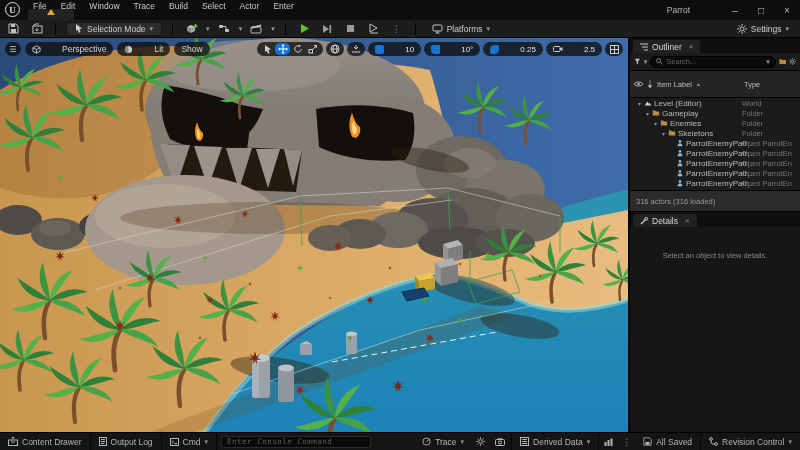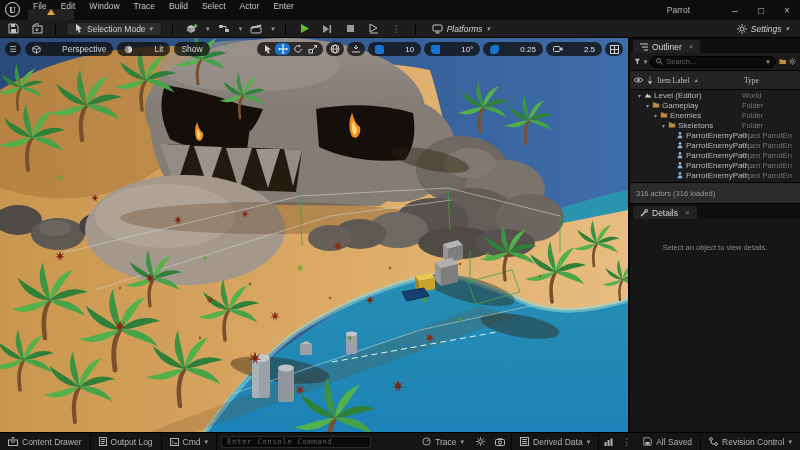--- a/index.html
+++ b/index.html
@@ -19,42 +19,42 @@
   .win-btns { position:absolute; right:0; top:0; height:20px; display:flex; }
   .win-btn { width:26px; height:20px; display:flex; align-items:center; justify-content:center; color:#bdbdbd; font-size:10px; }
 
   
   .toolbar { position:absolute; top:20px; left:0; width:800px; height:18px; background:#1d1d1d; border-bottom:1px solid #000; display:flex; align-items:center; padding:0 5px; gap:6px; }
   .tb-icon { width:17px; height:15px; display:flex; align-items:center; justify-content:center; border-radius:2px; }
   .tb-icon svg { display:block; }
   .tb-sep { width:1px; height:12px; background:#000; margin:0 4px; }
   .mode-btn { height:14px; display:flex; align-items:center; gap:4px; background:#2d2d2d; border:1px solid #151515; border-radius:3px; padding:0 8px; font-size:8.5px; color:#d0d0d0; }
   .chev { font-size:7px; color:#9a9a9a; line-height:1; }
-  .tb-label-btn { height:18px; display:flex; align-items:center; gap:4px; padding:0 6px; font-size:8.5px; color:#cfcfcf; border-radius:2px;font-style:italic; }
+  .tb-label-btn { height:18px; display:flex; align-items:center; gap:4px; padding:0 6px; font-size:8.5px; color:#cfcfcf; border-radius:2px; }
   .spacer { flex:1; }
 
   
   .statusbar { position:absolute; bottom:0; left:0; width:800px; height:18px; background:#151515; border-top:1px solid #000; display:flex; align-items:center; font-size:8.5px; color:#b5b5b5; }
   .sb-btn { height:100%; display:flex; align-items:center; gap:4px; padding:0 8px; border-right:1px solid #060606; }
   .sb-btn.noborder { border-right:none; }
   .console-input { width:150px; height:12px; margin-left:4px; background:#090909; border:1px solid #2a2a2a; border-radius:2px; color:#777; font-family:"DejaVu Sans Mono", monospace; font-size:7.5px; padding:0 5px; outline:none; }
   .console-input::placeholder { color:#5d5d5d; letter-spacing:.5px; }
   .sb-right { margin-left:auto; display:flex; align-items:center; height:100%; }
   .sb-kebab { color:#9a9a9a; font-size:9px; padding:0 4px; }
 
   
   .rpanel { position:absolute; top:38px; right:0; width:172px; height:394px; background:#1b1b1b; border-left:2px solid #060606; display:flex; flex-direction:column; }
   .ptabbar { height:15px; background:#0f0f0f; display:flex; align-items:flex-end; padding-left:3px; }
   .ptab { height:13px; background:#222; border-radius:3px 3px 0 0; display:flex; align-items:center; gap:4px; padding:0 7px; font-size:8.5px; color:#d8d8d8; }
   .ptab .closex { color:#8a8a8a; font-size:8px; margin-left:3px; }
   .outl-toolbar { height:17px; display:flex; align-items:center; gap:3px; padding:0 4px; background:#1b1b1b; }
   .search-box { flex:1; height:12px; background:#0b0b0b; border:1px solid #000; border-radius:6px; display:flex; align-items:center; gap:3px; padding:0 5px; }
   .search-box input { flex:1; background:transparent; border:none; outline:none; font-size:7.5px; color:#9a9a9a; min-width:0; }
   .search-box input::placeholder { color:#616161; }
-  .outl-header { height:20px; background:#242424; border-top:1px solid #000; border-bottom:1px solid #000; display:flex; align-items:center; font-size:7.5px; color:#bdbdbd; padding:0 4px; gap:4px;font-family:Liberation Serif, serif; }
+  .outl-header { height:28px; background:#242424; border-top:1px solid #000; border-bottom:1px solid #000; display:flex; align-items:center; font-size:7.5px; color:#bdbdbd; padding:0 4px; gap:4px; }
   .hdr-type { position:absolute; left:114px; color:#bdbdbd; }
   .outl-rows { height:92px; overflow:hidden; position:relative; }
   .orow { height:10px; display:flex; align-items:center; font-size:8px; color:#b9b9b9; position:relative; }
   .orow .rlab { white-space:nowrap; overflow:hidden; text-overflow:ellipsis; max-width:72px; }
   .orow .rtype { position:absolute; left:112px; width:58px; color:#767676; font-size:7.5px; white-space:nowrap; overflow:hidden; }
   .orow .caret { color:#8f8f8f; font-size:6px; width:7px; text-align:center; }
   .ricon { width:8px; height:8px; margin:0 2px 0 1px; flex:none; }
   .outl-status { height:14px; background:#2b2b2b; border-top:1px solid #000; border-bottom:1px solid #000; display:flex; align-items:center; padding:10px 6px; font-size:7.5px; color:#9a9a9a; }
   .details-body { flex:1; background:#161616; display:flex; justify-content:center; padding-top:24px; }
   .details-msg { font-size:7.5px; color:#8a8a8a; }

